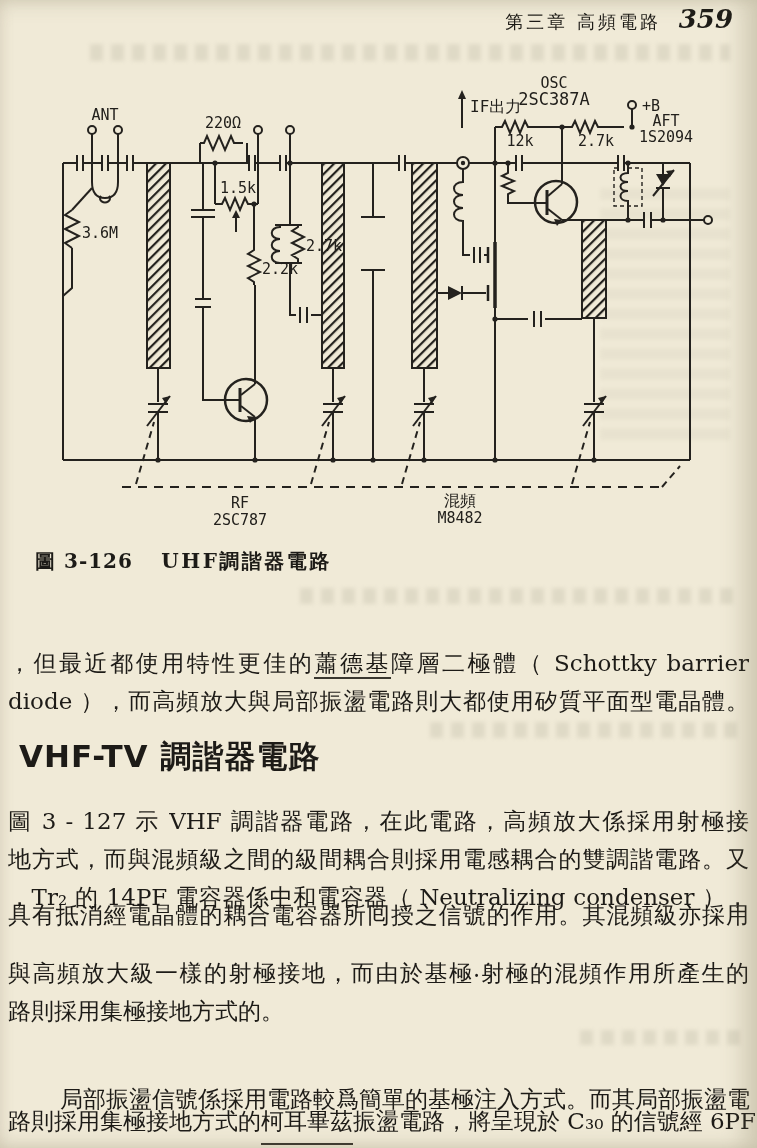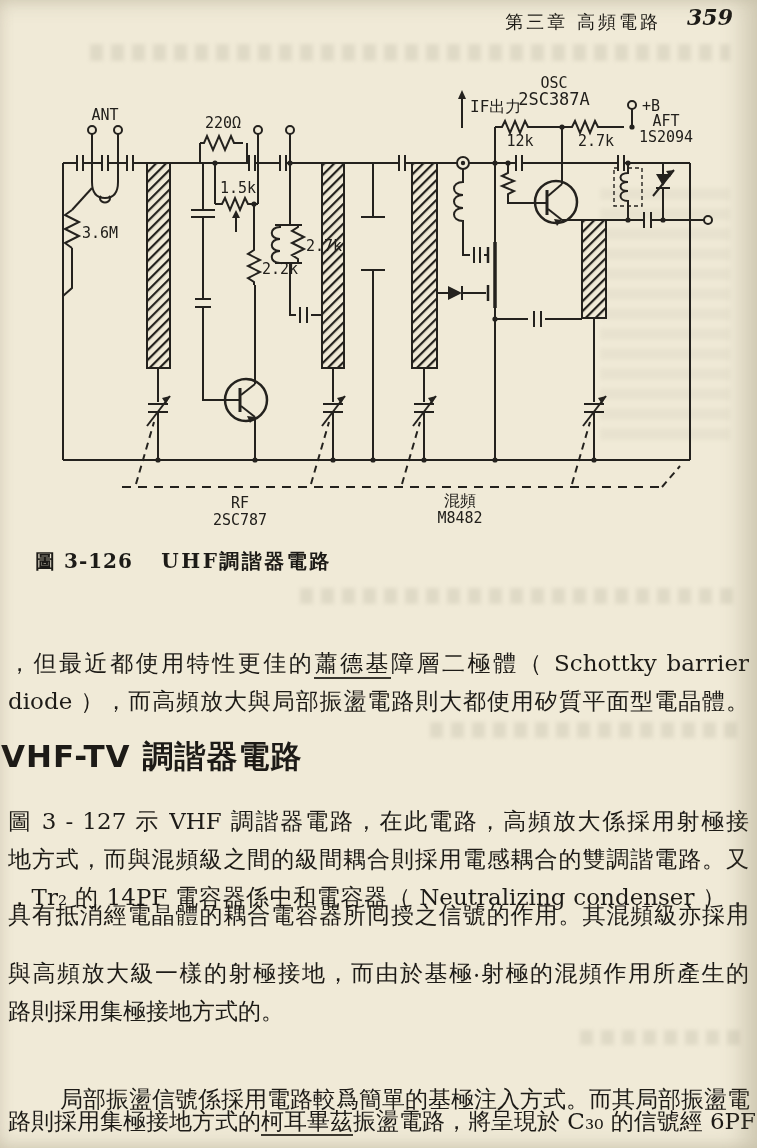--- a/index.html
+++ b/index.html
@@ -6,33 +6,33 @@
   body{
     width:757px;height:1148px;position:relative;overflow:hidden;
     background:#f0ead7;
     font-family:"DejaVu Serif","Liberation Serif",serif;
     color:#1d1b17;
   }
   .vignette{position:absolute;inset:0;pointer-events:none;
     box-shadow:inset -14px 0 22px rgba(120,110,80,.25), inset 4px 0 12px rgba(120,110,80,.12);}
   
   .hdr-chapter{position:absolute;top:10px;right:96px;font-size:18px;letter-spacing:3px;margin-left:27px;}
-  .hdr-page{position:absolute;top:4px;right:24px;font-size:22px;font-weight:bold;font-style:italic;}
+  .hdr-page{position:absolute;top:4px;right:24px;font-size:26px;font-weight:bold;font-style:italic;}
   
   .fig{position:absolute;left:50px;top:70px;width:680px;height:475px;}
   .caption{position:absolute;left:35px;top:548px;font-size:20px;white-space:nowrap;}
   .caption .cap-label{font-weight:bold;letter-spacing:1px;}
   .caption .cap-title{margin-left:22px;letter-spacing:2.5px;font-weight:bold;}
   
   .bodyline{position:absolute;left:8px;width:741px;font-size:23px;line-height:38px;
     text-align:justify;text-align-last:justify;white-space:nowrap;}
   .bodyline.noj{text-align-last:left;}
   .em-wavy{border-bottom:2px solid #3a372f;padding-bottom:1px;}
-  .em-solid{border-bottom:2px solid #3a372f;padding-bottom:0;}
-  .heading{position:absolute;left:1px;top:736px;font-size:31px;font-weight:bold;
+  .em-solid{border-bottom:2px solid #3a372f;padding-bottom:9px;}
+  .heading{position:absolute;left:19px;top:736px;font-size:31px;font-weight:bold;
     font-family:"DejaVu Sans","Liberation Sans",sans-serif;letter-spacing:1px;}
   
   .fig svg text{font-family:"DejaVu Sans Mono","Liberation Mono",monospace;fill:#22201c;}
   
   .ghost{position:absolute;pointer-events:none;filter:blur(2px);opacity:.55;
     background:repeating-linear-gradient(90deg,rgba(140,138,115,.30) 0 13px,rgba(140,138,115,0) 13px 21px);}
 </style>
 </head>
 <body>
 

